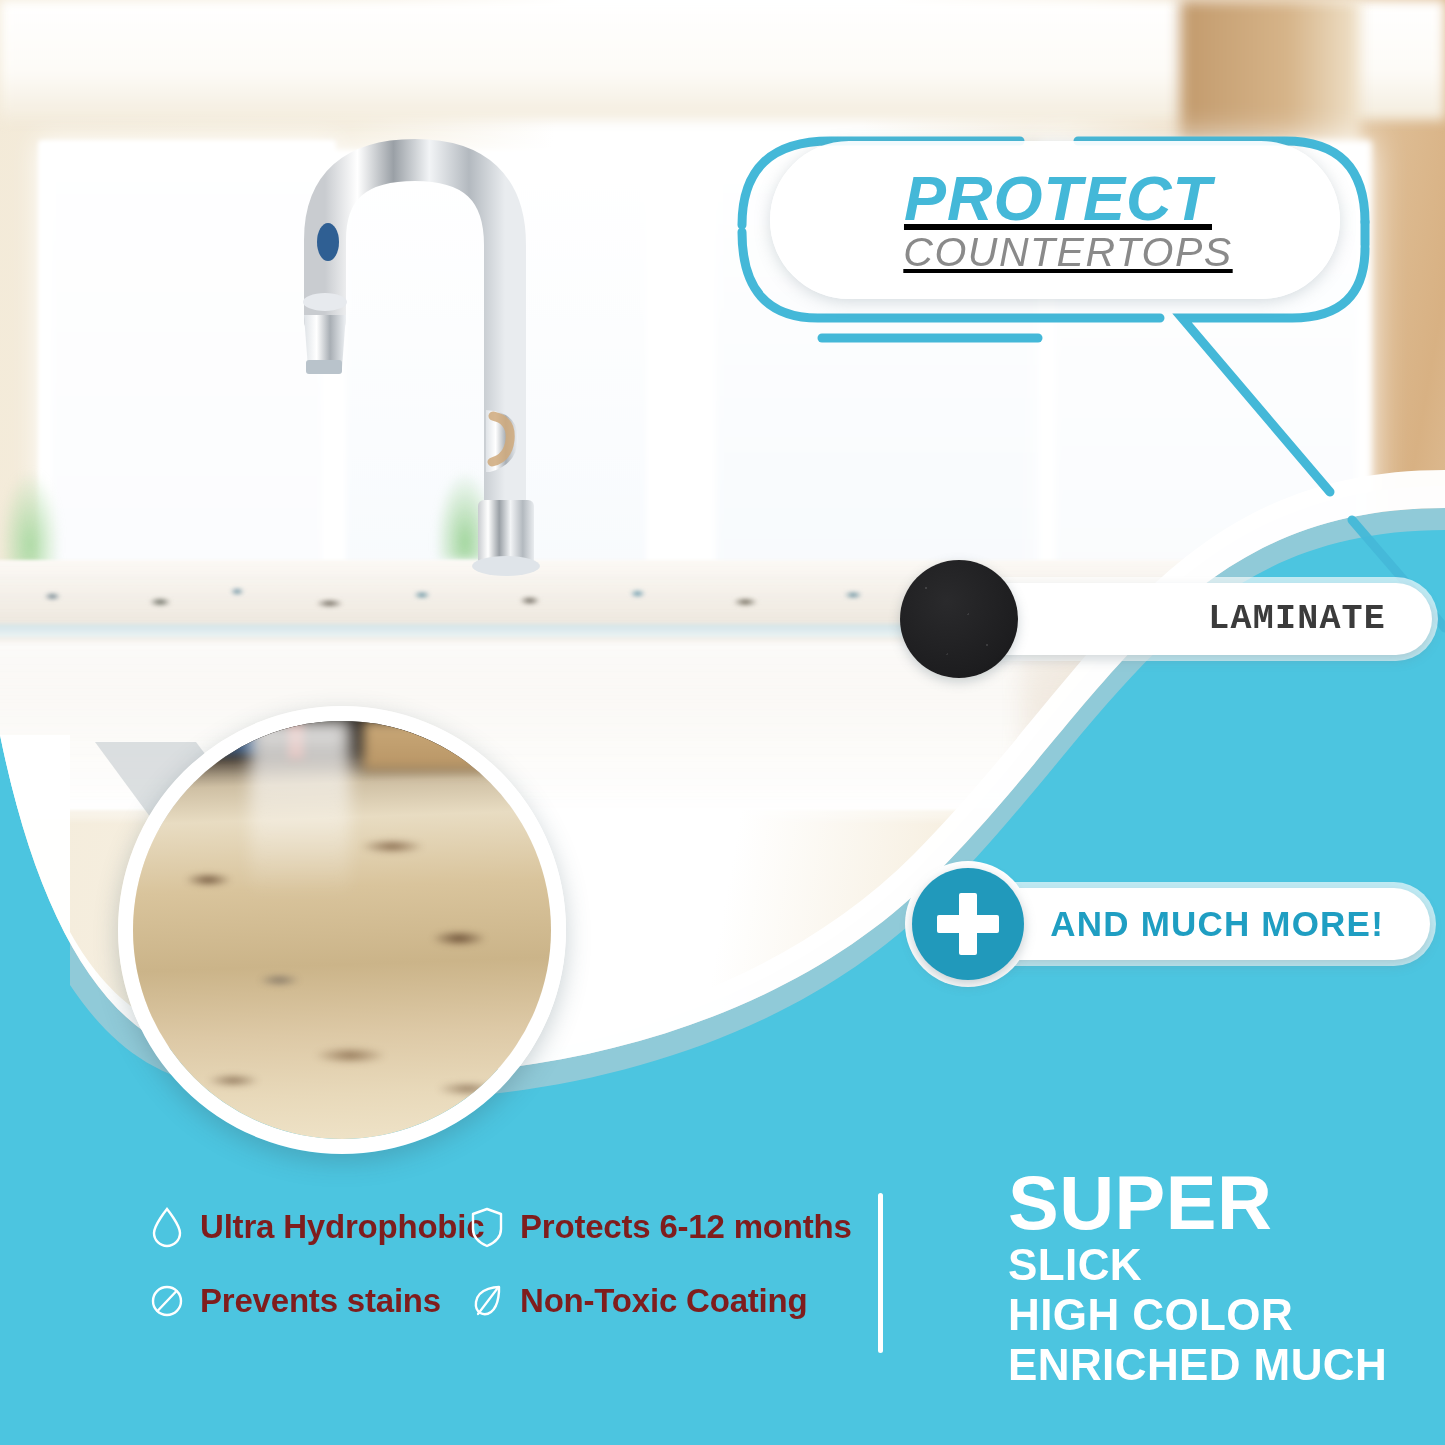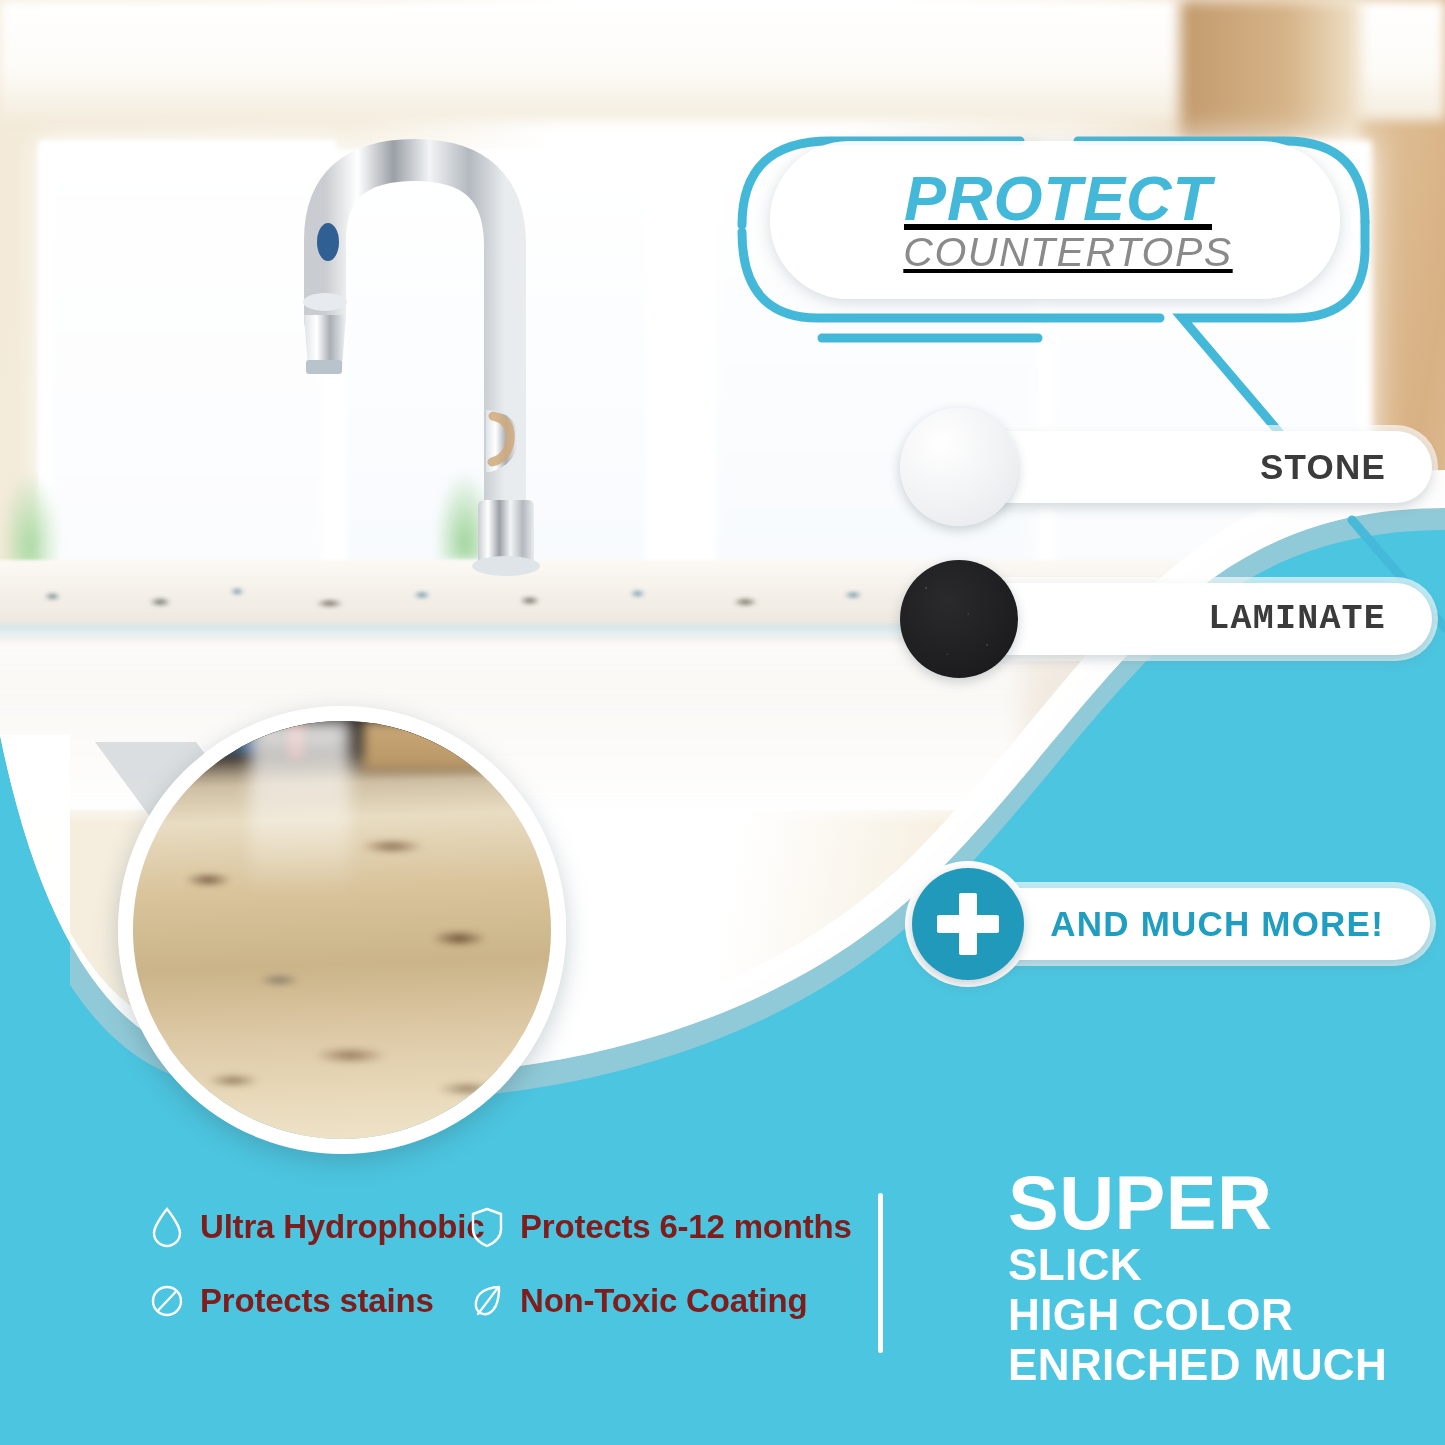--- a/index.html
+++ b/index.html
@@ -393,26 +393,20 @@
   </svg>
 
   <div class="badge">
     <div class="badge-plate"></div>
     <div class="badge-text">
       <div class="badge-title">PROTECT</div>
       <div class="badge-sub">COUNTERTOPS</div>
     </div>
   </div>
 
-  <div class="pill-row" style="left:900px;top:431px;">
-    <div class="pill" style="width:470px;margin-left:62px;">
-      <span class="pill-label">STONE</span>
-    </div>
-    <div class="swatch sw-stone"></div>
-  </div>
 
   <div class="pill-row" style="left:900px;top:583px;">
     <div class="pill" style="width:470px;margin-left:62px;font-family:Liberation Mono, monospace;">
       <span class="pill-label">LAMINATE</span>
     </div>
     <div class="swatch sw-laminate"></div>
   </div>
 
 
   <div class="pill-row" style="left:912px;top:888px;">
@@ -449,21 +443,21 @@
         <path d="M17 3 L31 8 L31 23 C31 32 24 37 17 40 C10 37 3 32 3 23 L3 8 Z" fill="none" stroke="#ffffff" stroke-width="2.4" stroke-linejoin="round"></path>
       </svg>
       <span class="feat-label">Protects 6-12 months</span>
     </div>
 
     <div class="feat">
       <svg class="feat-ico" viewBox="0 0 34 42">
         <circle cx="17" cy="21" r="14" fill="none" stroke="#ffffff" stroke-width="2.4"></circle>
         <line x1="7.5" y1="31" x2="26.5" y2="11" stroke="#ffffff" stroke-width="2.4" stroke-linecap="round"></line>
       </svg>
-      <span class="feat-label">Protects stains</span>
+      <span class="feat-label">Prevents stains</span>
     </div>
 
     <div class="feat">
       <svg class="feat-ico" viewBox="0 0 34 42">
         <path d="M29 7 C29 7 8 7 6 22 C4.6 33 14 37 21 32 C30 25.5 29 7 29 7 Z" fill="none" stroke="#ffffff" stroke-width="2.4" stroke-linejoin="round"></path>
         <line x1="27" y1="9" x2="8" y2="34" stroke="#ffffff" stroke-width="2.2" stroke-linecap="round"></line>
       </svg>
       <span class="feat-label">Non-Toxic Coating</span>
     </div>
   </div>

